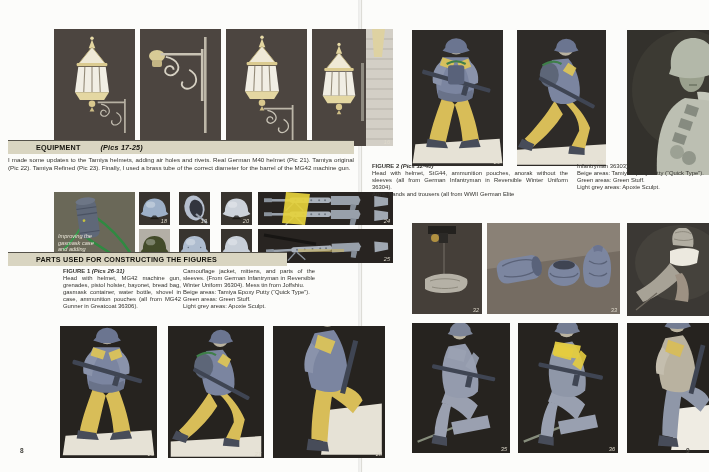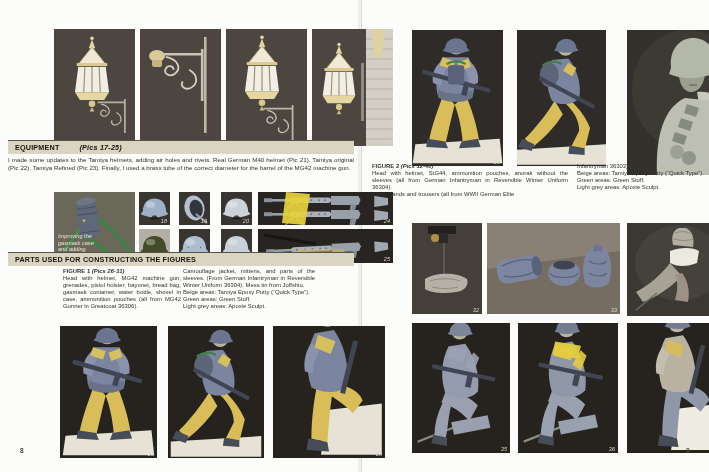--- a/index.html
+++ b/index.html
@@ -8,21 +8,21 @@
   .gutter{position:absolute;left:358px;top:0;width:8px;height:472px;
           background:linear-gradient(90deg,rgba(0,0,0,.07),rgba(0,0,0,0) 70%);}
   .gutter-line{position:absolute;left:361px;top:0;width:1px;height:472px;background:#dddcd6;}
 
   .ph{position:absolute;overflow:hidden;background:#33302c;}
   .ph svg{position:absolute;left:0;top:0;width:100%;height:100%;display:block;}
   .pnum{position:absolute;right:3px;bottom:1px;font:italic 5.6px/6px "Liberation Sans",sans-serif;color:#ded9cb;}
   .caption{position:absolute;left:4px;bottom:4px;width:44px;font:italic 5.6px/6.4px "Liberation Sans",sans-serif;color:#eae6d8;}
 
   .bar{position:absolute;background:#d9d5c1;border-top:1px solid#55524a;box-sizing:border-box;
-       display:flex;align-items:center;padding-left:7px;
+       display:flex;align-items:center;padding-left:28px;
        font:bold 7.2px "Liberation Sans",sans-serif;color:#16150f;letter-spacing:.2px;}
   .bar .pics{font-style:italic;margin-left:20px;}
 
   .txt{position:absolute;font:6.2px/7.8px "Liberation Sans",sans-serif;color:#33322e;text-align:justify;}
   .figtxt{position:absolute;font:5.9px/7.1px "Liberation Sans",sans-serif;color:#33322e;}
   .figtxt .head{font-weight:bold;}
   .figtxt .head .pics{font-style:italic;}
   .figtxt .para{text-align:justify;}
   .pgnum{position:absolute;font:600 6.5px "Liberation Sans",sans-serif;color:#45443f;}
 
@@ -255,21 +255,21 @@
       <svg viewBox="0 0 135 34">
         <path d="M6,6 L58,15" stroke="#171513" stroke-width="3"></path>
         <g transform="rotate(-3 67 20)">
             <use href="#mg42" x="8" y="9" width="126" height="22"></use>
           </g>
         <path d="M40,20 h46 v3 h-46 z" fill="#c7b264" opacity="0.6"></path>
       </svg>
       <span class="pnum">25</span>
     </figure>
 
-    <header class="bar" style="left:8px;top:252px;width:346px;height:14px">
+    <header class="bar" style="left:8px;top:252px;width:279px;height:14px">
       <span>PARTS USED FOR CONSTRUCTING THE FIGURES</span>
     </header>
 
     <div class="figtxt" style="left:63px;top:268px;width:118px">
       <div class="head">
         <span>FIGURE 1</span>
         <span class="pics">(Pics 26-31)</span>
       </div>
       <div class="para">Head with helmet, MG42 machine gun, grenades, pistol holster, bayonet, bread bag, gasmask container, water bottle, shovel in case, ammunition pouches (all from MG42 Gunner in Greatcoat 36306).</div>
     </div>

